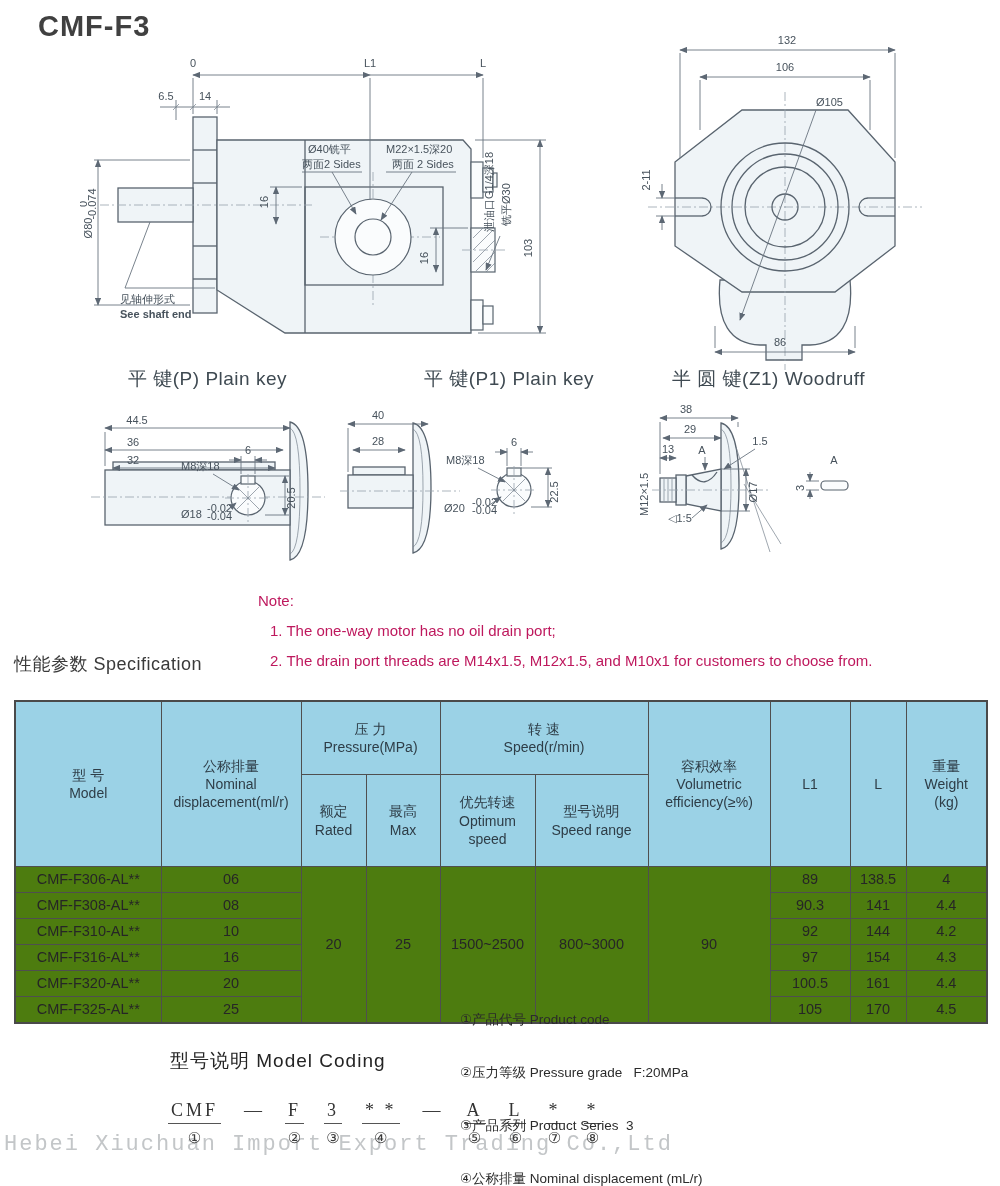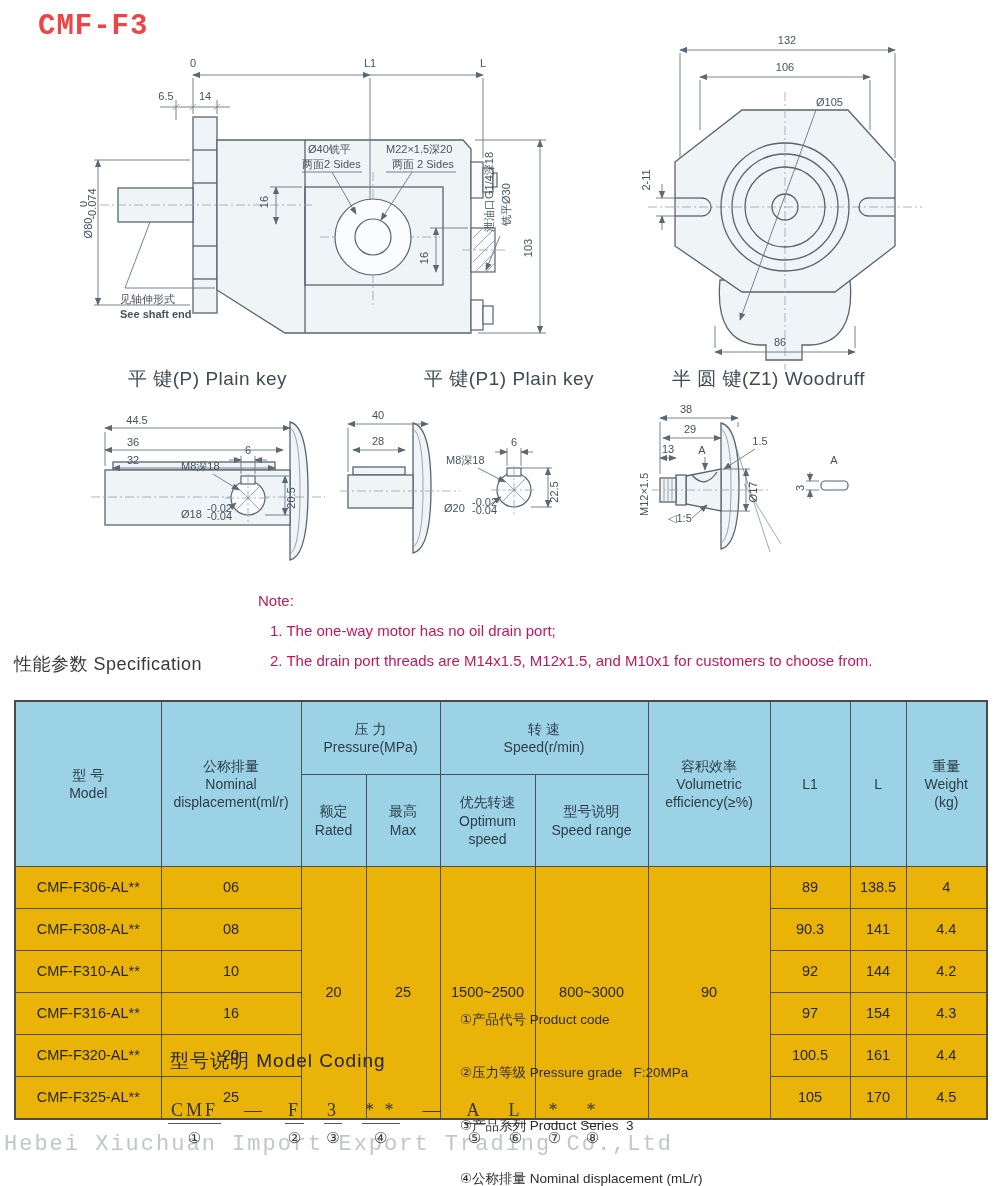--- a/index.html
+++ b/index.html
@@ -1,38 +1,38 @@
 <!DOCTYPE html>
 <html><head>
 <meta charset="utf-8">
 <style>
   html,body{margin:0;padding:0;background:#ffffff;}
   .page{position:relative;width:1000px;height:1186px;background:#ffffff;overflow:hidden;
         font-family:"Liberation Sans","DejaVu Sans",sans-serif;color:#222;}
   .abs{position:absolute;}
-  .title{font-family:Liberation Mono, monospace;font-weight:700;
-         font-size:29px;letter-spacing:1px;color:#ef4444;}
+  .title{font-family:Liberation Sans, sans-serif;font-weight:700;
+         font-size:29px;letter-spacing:1px;color:#404040;}
   
   .dwg text{font-family:"Liberation Sans","DejaVu Sans",sans-serif;fill:#47525c;font-size:11px;text-anchor:middle;}
   .dwg .ts{text-anchor:start;}
   .dim{stroke:#6a7580;stroke-width:0.9;fill:none;}
   .obj{stroke:#59646f;stroke-width:1.3;fill:none;}
   .objf{stroke:#59646f;stroke-width:1.3;fill:#eff4f7;}
   .objw{stroke:#59646f;stroke-width:1.2;fill:#fafcfd;}
   .cl{stroke:#98a2ac;stroke-width:0.8;stroke-dasharray:9 3 2 3;fill:none;}
   .thin{stroke:#76818c;stroke-width:0.7;fill:none;}
   .cap{font-size:19px;color:#3f4a52;letter-spacing:0.5px;}
   .noteline{font-size:15px;color:#be185d;}
   .spec-head{font-size:18px;color:#3a3a3a;letter-spacing:0.5px;}
   
   table.spec{border-collapse:collapse;table-layout:fixed;border:2px solid #4a4a4a;}
   table.spec th{background:#9bd2e6;border:1px solid #4f4f4f;font-weight:400;color:#2e3d47;
                 font-size:14px;line-height:1.3;padding:18px 1px;}
   table.spec td{border:1px solid #4f4f4f;text-align:center;font-size:14.5px;color:#262626;
-                height:25px;padding:8px 2px;background:#eab308;}
+                height:25px;padding:0 2px;background:#4d7c0f;}
   
   .coding-head{font-size:19px;color:#242424;letter-spacing:1px;}
   .code-row{display:flex;align-items:flex-start;gap:20px;
             font-family:"Liberation Serif","DejaVu Serif",serif;font-size:18px;color:#333;}
   .code-seg{display:flex;flex-direction:column;align-items:center;}
   .code-ch{border-bottom:1px solid #555;padding:0 3px 2px;letter-spacing:3px;white-space:nowrap;}
   .code-ch.nol{border-bottom:none;letter-spacing:0;}
   .code-circ{margin-top:5px;font-size:15px;color:#3a3a3a;}
   .code-list{font-size:13.5px;color:#2b2b2b;line-height:17.6px;white-space:pre;}
   .watermark{font-family:"Liberation Mono","DejaVu Sans Mono",monospace;

